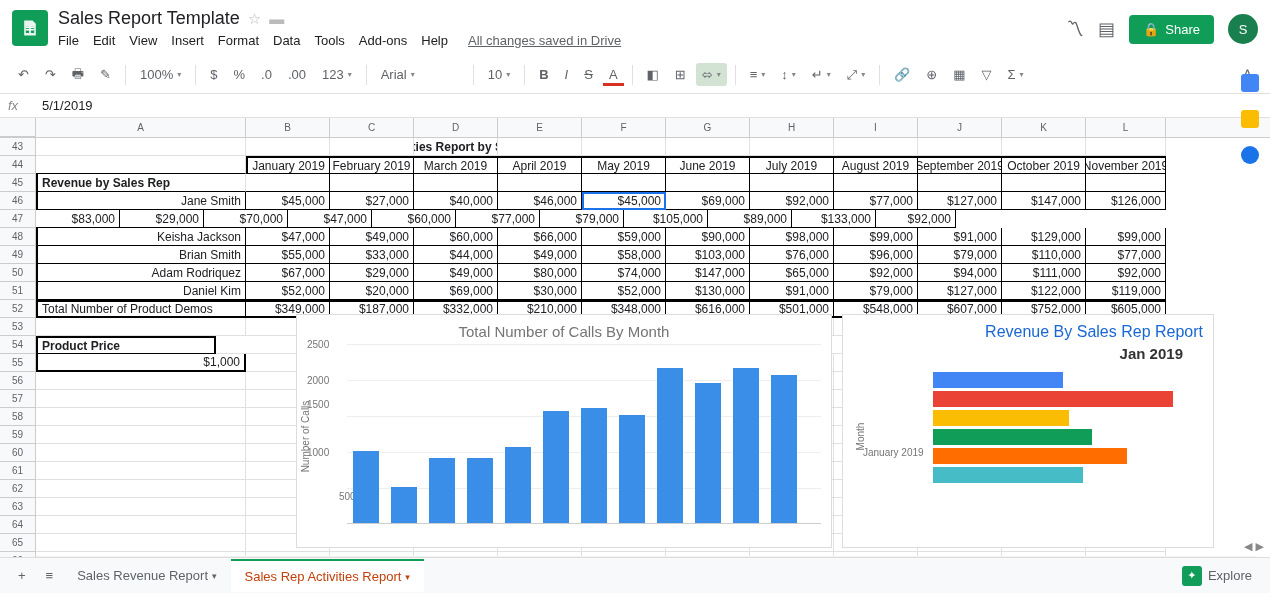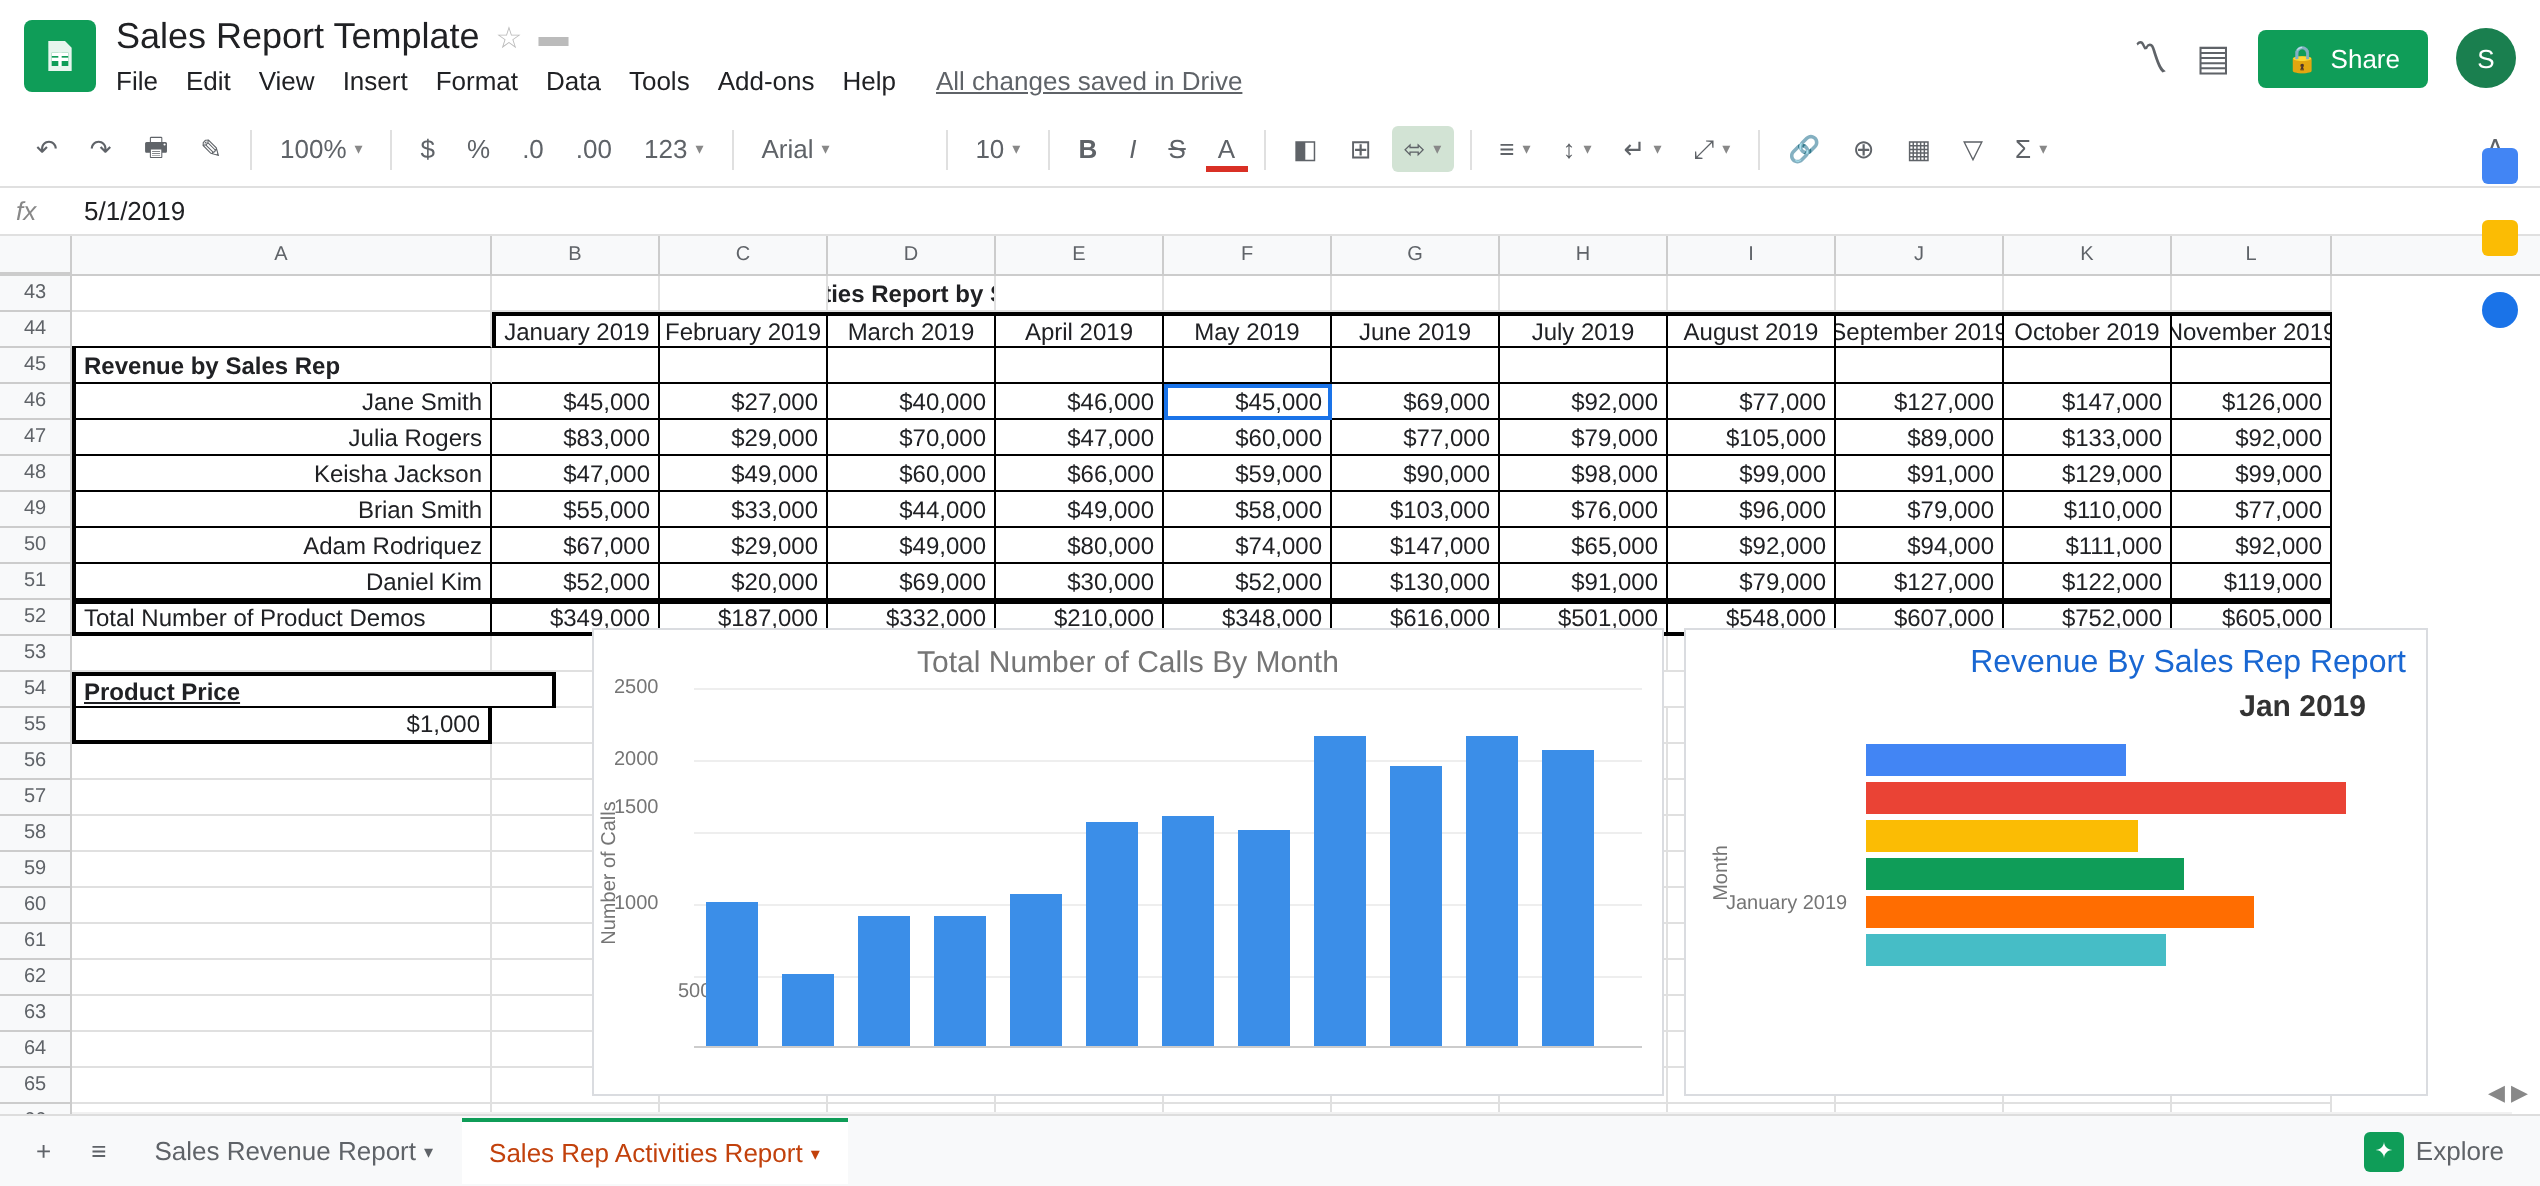--- a/index.html
+++ b/index.html
@@ -236,21 +236,20 @@
         <div class="cell r br1b bb1b sel" style="width: 84px;">$45,000</div>
         <div class="cell r br1b bb1b" style="width: 84px;">$69,000</div>
         <div class="cell r br1b bb1b" style="width: 84px;">$92,000</div>
         <div class="cell r br1b bb1b" style="width: 84px;">$77,000</div>
         <div class="cell r br1b bb1b" style="width: 84px;">$127,000</div>
         <div class="cell r br1b bb1b" style="width: 84px;">$147,000</div>
         <div class="cell r br1b bb1b" style="width: 80px;">$126,000</div>
       </div>
       <div class="row">
         <div class="row-h">47</div>
-        <div class="cell r bl2 br1b bb1b" style="width: 210px;">Julia Rogers</div>
         <div class="cell r br1b bb1b" style="width: 84px;">$83,000</div>
         <div class="cell r br1b bb1b" style="width: 84px;">$29,000</div>
         <div class="cell r br1b bb1b" style="width: 84px;">$70,000</div>
         <div class="cell r br1b bb1b" style="width: 84px;">$47,000</div>
         <div class="cell r br1b bb1b" style="width: 84px;">$60,000</div>
         <div class="cell r br1b bb1b" style="width: 84px;">$77,000</div>
         <div class="cell r br1b bb1b" style="width: 84px;">$79,000</div>
         <div class="cell r br1b bb1b" style="width: 84px;">$105,000</div>
         <div class="cell r br1b bb1b" style="width: 84px;">$89,000</div>
         <div class="cell r br1b bb1b" style="width: 84px;">$133,000</div>
@@ -341,21 +340,21 @@
         <div class="cell " style="width: 84px;"></div>
         <div class="cell " style="width: 84px;"></div>
         <div class="cell " style="width: 84px;"></div>
         <div class="cell " style="width: 84px;"></div>
         <div class="cell " style="width: 84px;"></div>
         <div class="cell " style="width: 84px;"></div>
         <div class="cell " style="width: 80px;"></div>
       </div>
       <div class="row">
         <div class="row-h">54</div>
-        <div class="cell b bl2 bt2 br2 bb1b" style="width: 242px; text-decoration: underline;">Product Price</div>
+        <div class="cell b bl2 bt2 br2 bb1b" style="width: 180px;">Product Price</div>
         <div class="cell " style="width: 84px;"></div>
         <div class="cell " style="width: 84px;"></div>
         <div class="cell " style="width: 84px;"></div>
         <div class="cell " style="width: 84px;"></div>
         <div class="cell " style="width: 84px;"></div>
         <div class="cell " style="width: 84px;"></div>
         <div class="cell " style="width: 84px;"></div>
         <div class="cell " style="width: 84px;"></div>
         <div class="cell " style="width: 84px;"></div>
         <div class="cell " style="width: 84px;"></div>

